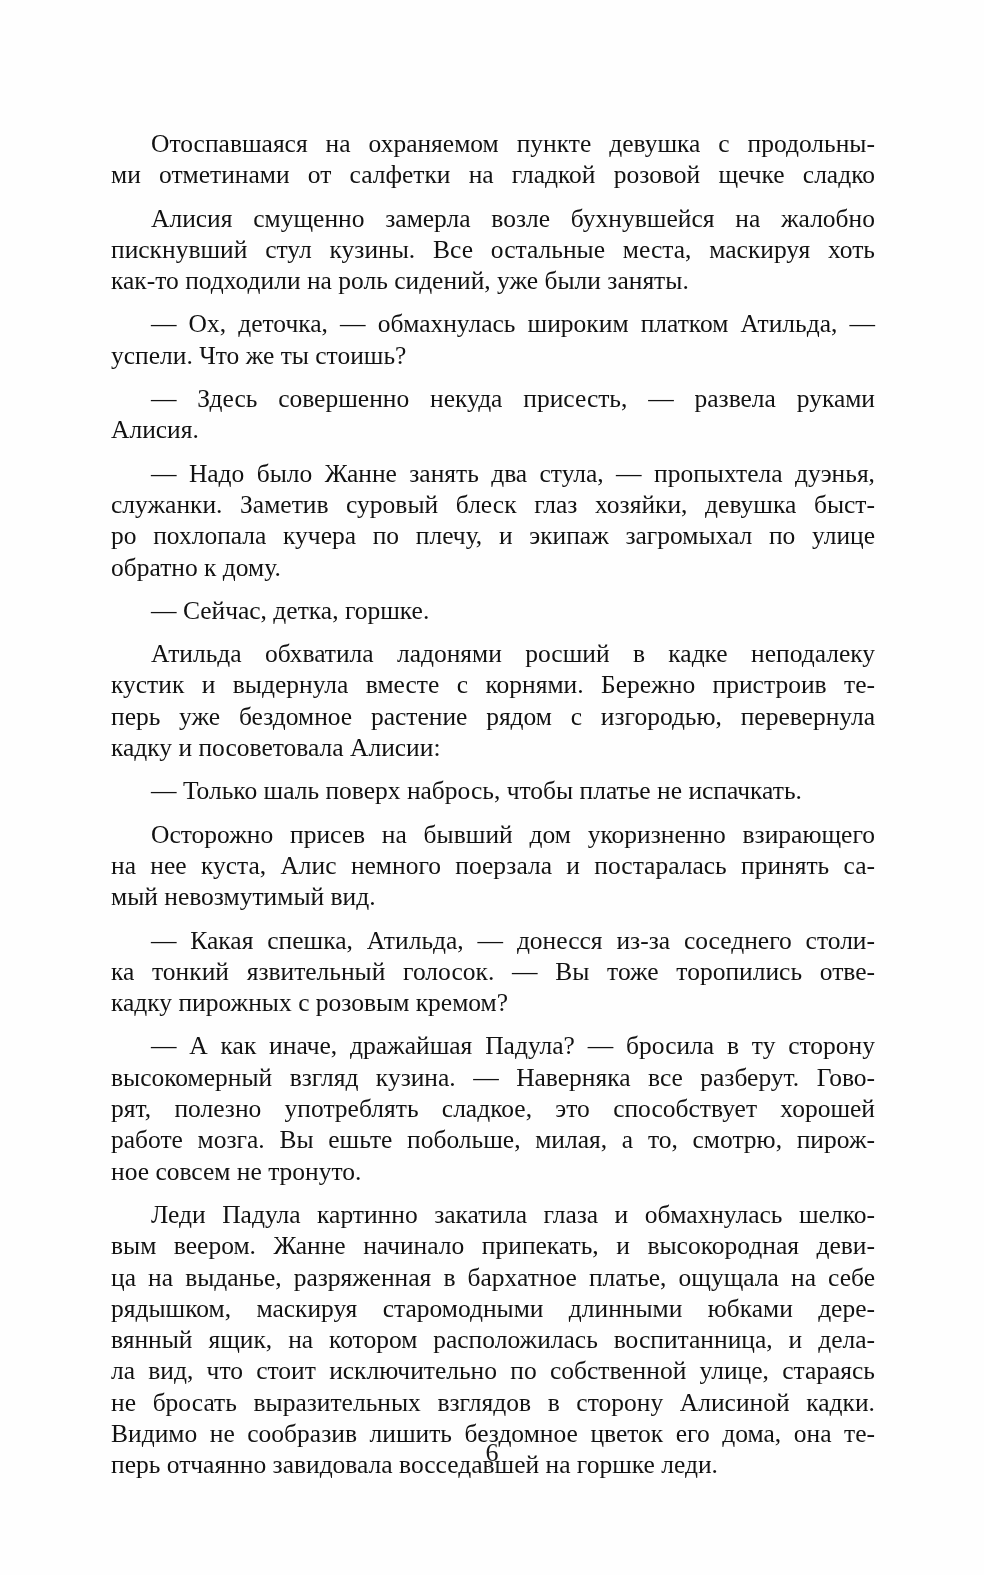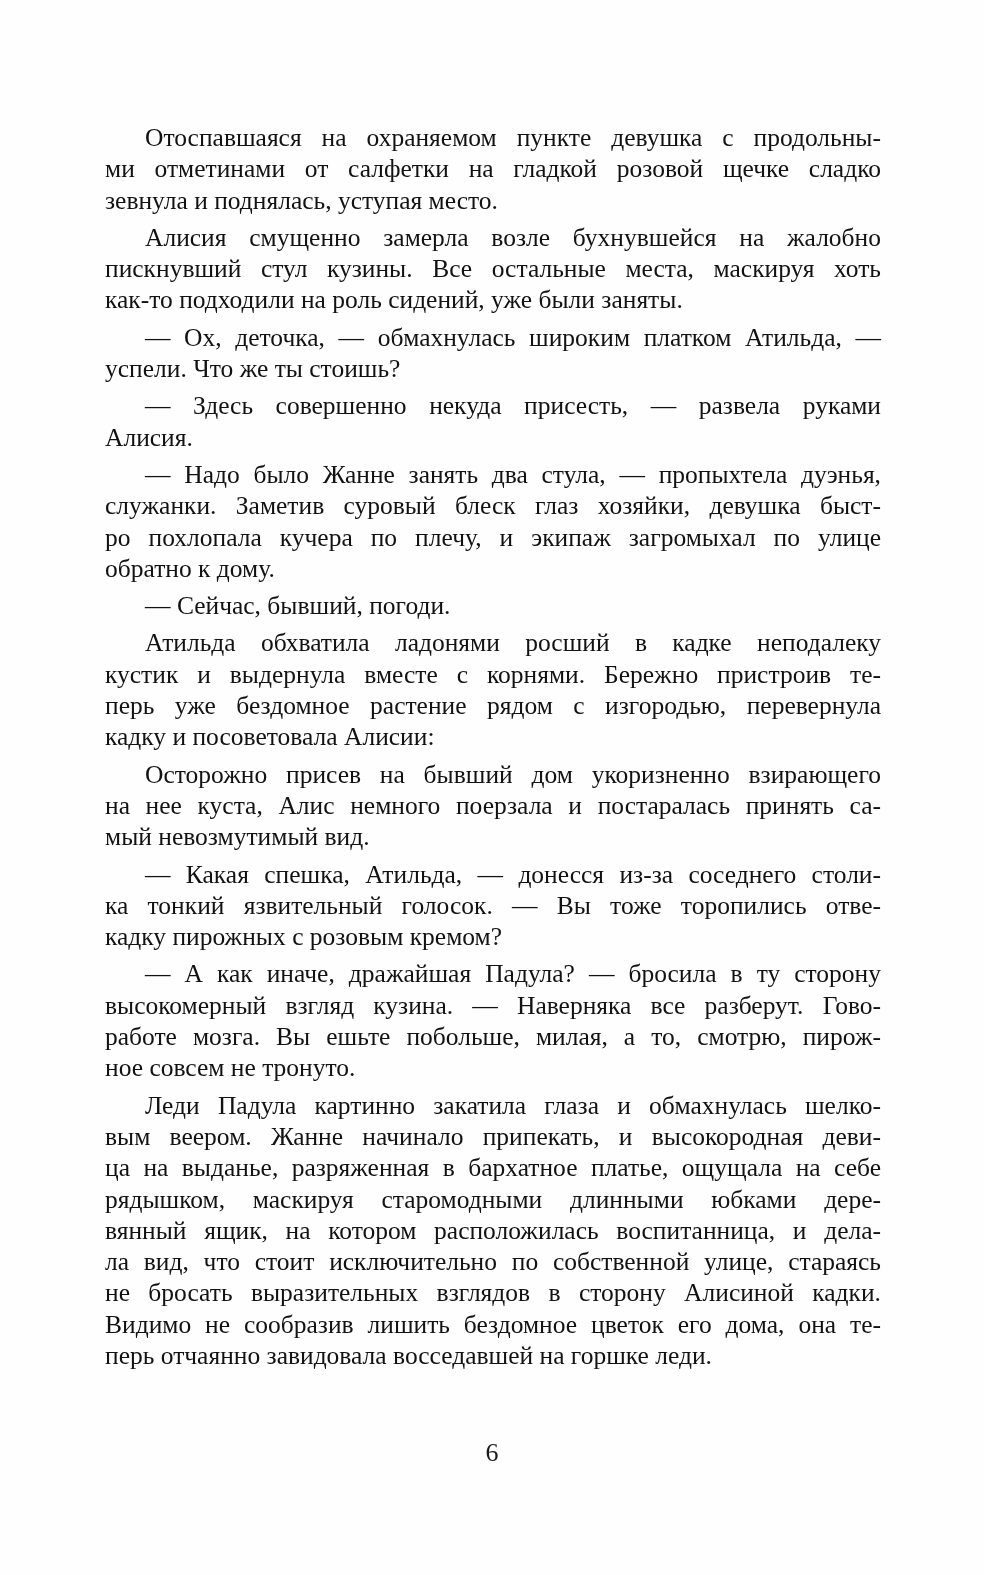--- a/index.html
+++ b/index.html
@@ -18,21 +18,21 @@
   }
   .text-block {
     position: absolute;
     left: 99px;
     top: 116px;
     width: 788px;
     font-size: 25.5px;
     line-height: 31.3px;
   }
   .para {
-    margin: 6px;
+    margin: 12px;
     padding: 0;
   }
   .line {
     text-align: justify;
     text-align-last: justify;
   }
   .line.last {
     text-align-last: left;
   }
   .line.first {
@@ -49,21 +49,20 @@
   }
 </style>
 </head>
 <body>
 
 <div class="page">
   <div class="text-block">
       <div class="para">
         <div class="line first">Отоспавшаяся на охраняемом пункте девушка с продольны-</div>
         <div class="line">ми отметинами от салфетки на гладкой розовой щечке сладко</div>
-        <div class="line last">зевнула и поднялась, уступая место.</div>
       </div>
       <div class="para">
         <div class="line first">Алисия смущенно замерла возле бухнувшейся на жалобно</div>
         <div class="line">пискнувший стул кузины. Все остальные места, маскируя хоть</div>
         <div class="line last">как-то подходили на роль сидений, уже были заняты.</div>
       </div>
       <div class="para">
         <div class="line first">— Ох, деточка, — обмахнулась широким платком Атильда, —</div>
         <div class="line last">успели. Что же ты стоишь?</div>
       </div>
@@ -71,41 +70,45 @@
         <div class="line first">— Здесь совершенно некуда присесть, — развела руками</div>
         <div class="line last">Алисия.</div>
       </div>
       <div class="para">
         <div class="line first">— Надо было Жанне занять два стула, — пропыхтела дуэнья,</div>
         <div class="line">служанки. Заметив суровый блеск глаз хозяйки, девушка быст-</div>
         <div class="line">ро похлопала кучера по плечу, и экипаж загромыхал по улице</div>
         <div class="line last">обратно к дому.</div>
       </div>
       <div class="para">
-        <div class="line first last">— Сейчас, бывший, погоди.</div>
+        <div class="line first last">— Сейчас, детка, горшке.</div>
       </div>
       <div class="para">
         <div class="line first">Атильда обхватила ладонями росший в кадке неподалеку</div>
         <div class="line">кустик и выдернула вместе с корнями. Бережно пристроив те-</div>
         <div class="line">перь уже бездомное растение рядом с изгородью, перевернула</div>
         <div class="line last">кадку и посоветовала Алисии:</div>
+      </div>
+      <div class="para">
+        <div class="line first last">— Только шаль поверх набрось, чтобы платье не испачкать.</div>
       </div>
       <div class="para">
         <div class="line first">Осторожно присев на бывший дом укоризненно взирающего</div>
         <div class="line">на нее куста, Алис немного поерзала и постаралась принять са-</div>
         <div class="line last">мый невозмутимый вид.</div>
       </div>
       <div class="para">
         <div class="line first">— Какая спешка, Атильда, — донесся из-за соседнего столи-</div>
         <div class="line">ка тонкий язвительный голосок. — Вы тоже торопились отве-</div>
         <div class="line last">кадку пирожных с розовым кремом?</div>
       </div>
       <div class="para">
         <div class="line first">— А как иначе, дражайшая Падула? — бросила в ту сторону</div>
         <div class="line">высокомерный взгляд кузина. — Наверняка все разберут. Гово-</div>
+        <div class="line">рят, полезно употреблять сладкое, это способствует хорошей</div>
         <div class="line">работе мозга. Вы ешьте побольше, милая, а то, смотрю, пирож-</div>
         <div class="line last">ное совсем не тронуто.</div>
       </div>
       <div class="para">
         <div class="line first">Леди Падула картинно закатила глаза и обмахнулась шелко-</div>
         <div class="line">вым веером. Жанне начинало припекать, и высокородная деви-</div>
         <div class="line">ца на выданье, разряженная в бархатное платье, ощущала на себе</div>
         <div class="line">рядышком, маскируя старомодными длинными юбками дере-</div>
         <div class="line">вянный ящик, на котором расположилась воспитанница, и дела-</div>
         <div class="line">ла вид, что стоит исключительно по собственной улице, стараясь</div>

